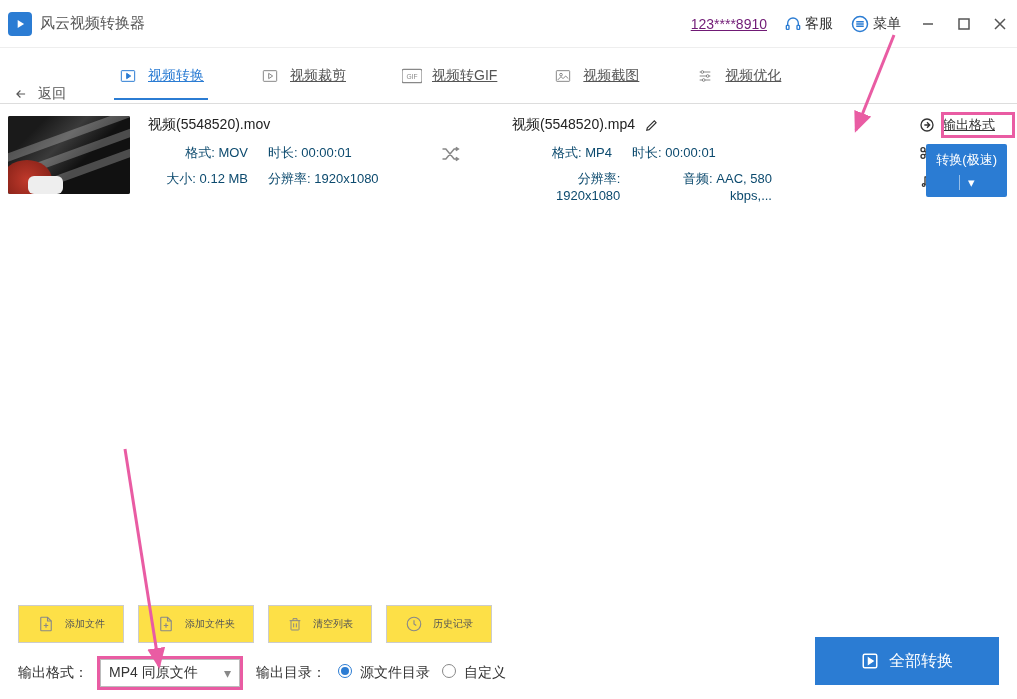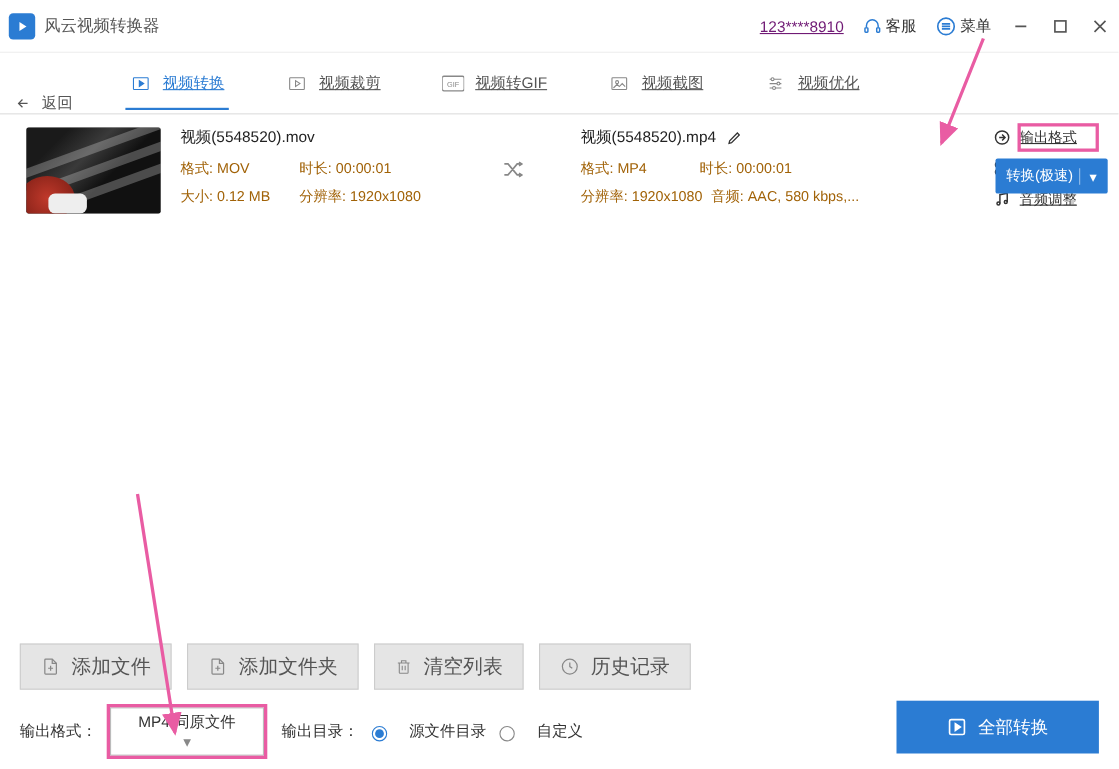--- a/index.html
+++ b/index.html
@@ -15,59 +15,59 @@
 .titlebar-right .item { display: flex; align-items: center; gap: 4px; cursor: pointer; }
 .titlebar-right .win-btn { width: 18px; height: 18px; display: flex; align-items: center; justify-content: center; cursor: pointer; color: #555; }
 
 .toolbar { height: 56px; display: flex; align-items: center; padding: 0 12px; border-bottom: 1px solid #ddd; }
 .back-btn { display: flex; align-items: center; gap: 8px; color: #555; cursor: pointer; margin-right: 48px; margin-top: 36px; }
 .tab { display: flex; align-items: center; gap: 10px; color: #555; cursor: pointer; margin-right: 48px; padding: 14px 4px; position: relative; text-decoration: underline; }
 .tab.active { color: #2b7cd3; }
 .tab.active::after { content: ""; position: absolute; left: 0; right: 0; bottom: -1px; height: 2px; background: #2b7cd3; }
 .tab-icon { width: 20px; height: 16px; display: flex; align-items: center; justify-content: center; }
 
-.item-row { display: flex; padding: 12px 24px; align-items: flex-start; position: relative; }
+.item-row { display: flex; padding: 12px 8px; align-items: flex-start; position: relative; text-align: right; }
 .thumb { width: 122px; height: 78px; background: #222; border-radius: 2px; flex-shrink: 0; position: relative; overflow: hidden; }
 .thumb::before { content: ""; position: absolute; inset: 0; background: linear-gradient(135deg, #1a1a1a 20%, #3a3a3a 40%, #111 60%); }
 .thumb .stripe { position: absolute; width: 140%; height: 8px; background: rgba(255,255,255,0.25); transform: rotate(-20deg); }
 .thumb .stripe.s1 { top: 10px; left: -10px; }
 .thumb .stripe.s2 { top: 30px; left: -10px; }
 .thumb .stripe.s3 { top: 50px; left: -10px; }
 .thumb .red { position: absolute; left: -6px; bottom: -6px; width: 50px; height: 40px; background: radial-gradient(circle, #c0392b, #7a1d14); border-radius: 50%; }
 .thumb .white { position: absolute; left: 20px; bottom: 0; width: 35px; height: 18px; background: #eee; border-radius: 6px; }
 
 .col { margin-left: 18px; flex-shrink: 0; }
 .col-src { width: 290px; }
 .col-dst { width: 260px; }
 .col-actions { margin-left: auto; width: 90px; }
 .fname { font-size: 14px; color: #222; margin-bottom: 10px; display: flex; align-items: center; gap: 10px; }
-.meta-row { display: flex; gap: 8px; font-size: 13px; color: #a16207; margin-bottom: 8px; }
+.meta-row { display: flex; gap: 20px; font-size: 13px; color: #0c4a6e; margin-bottom: 8px; }
 .meta-row span:first-child { min-width: 100px; }
 .shuffle { color: #888; cursor: pointer; margin-top: 28px; }
 
 .action-link { display: flex; align-items: center; gap: 8px; color: #333; cursor: pointer; margin-bottom: 10px; font-size: 13px; }
 .action-link span:last-child { text-decoration: underline; }
 .action-link.highlight { position: relative; }
 .action-link.highlight::after { content: ""; position: absolute; left: 22px; right: -6px; top: -4px; bottom: -4px; border: 3px solid #e95ca3; }
 
-.convert-btn { position: absolute; right: 10px; top: 40px; background: #2b7cd3; color: #fff; padding: 7px 10px; border-radius: 2px; cursor: pointer; font-size: 13px; display: flex; align-items: center; gap: 6px; }
+.convert-btn { position: absolute; right: 10px; top: 40px; background: #2b7cd3; color: #fff; padding: 7px 10px; border-radius: 2px; cursor: pointer; font-size: 13px; display: flex; align-items: center; gap: 6px; flex-direction: column; }
 .convert-btn .caret { border-left: 1px solid rgba(255,255,255,0.5); padding-left: 8px; }
 
 .bottom { position: absolute; left: 0; right: 0; bottom: 0; }
 .btn-row { display: flex; gap: 14px; padding: 10px 18px; }
-.outline-btn { border: 1px solid #ccc; background: #e5e5e5; padding: 8px 18px; display: flex; align-items: center; gap: 10px; color: #555; cursor: pointer; font-size: 18px; }
+.outline-btn { border: 1px solid #ccc; background: #fde047; padding: 8px 18px; display: flex; align-items: center; gap: 10px; color: #555; cursor: pointer; font-size: 10px; }
 .big-convert { margin-left: auto; background: #2b7cd3; color: #fff; padding: 0 46px; display: flex; align-items: center; gap: 10px; cursor: pointer; font-size: 16px; align-self: stretch; height: 48px; position: absolute; right: 18px; bottom: 14px; }
 
 .settings-row { display: flex; align-items: center; gap: 12px; padding: 6px 18px 12px; font-size: 14px; color: #333; }
-.select-box { border: 1px solid #bbb; padding: 4px 8px; min-width: 140px; display: flex; align-items: center; justify-content: space-between; cursor: pointer; position: relative; flex-direction: column; }
+.select-box { border: 1px solid #bbb; padding: 4px 8px; min-width: 140px; display: flex; align-items: center; justify-content: space-between; cursor: pointer; position: relative; }
 .select-box.highlight::after { content: ""; position: absolute; left: -4px; right: -4px; top: -4px; bottom: -4px; border: 3px solid #e95ca3; }
 .radio { width: 14px; height: 14px; border: 1px solid #888; border-radius: 50%; display: inline-flex; align-items: center; justify-content: center; margin-right: 4px; }
 .radio.checked { border-color: #2b7cd3; }
 .radio.checked::after { content: ""; width: 8px; height: 8px; background: #2b7cd3; border-radius: 50%; }
-.radio-wrap { display: flex; align-items: flex-end; gap: 16px; cursor: pointer; }
+.radio-wrap { display: flex; align-items: flex-start; gap: 4px; cursor: pointer; }
 
 .arrow-annotation { position: absolute; pointer-events: none; }
 .arrow1 { left: 844px; top: 30px; }
 .arrow2 { left: 115px; top: 444px; }
 </style>
 </head>
 <body>
 
 <div class="titlebar">
   <div class="app-logo">

